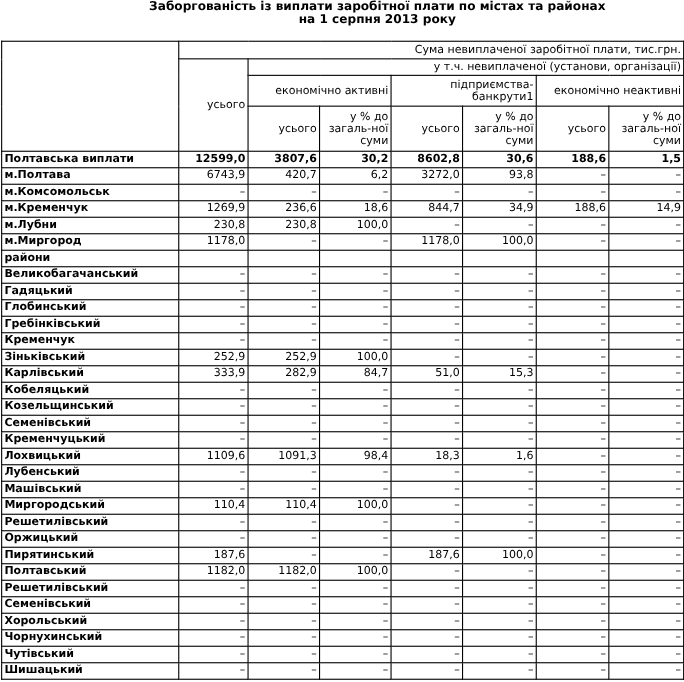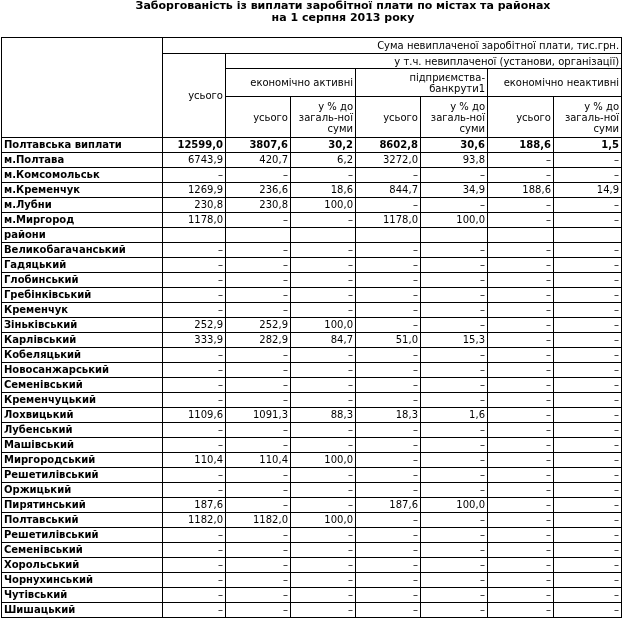--- a/index.html
+++ b/index.html
@@ -201,21 +201,21 @@
         <td class="name">Кобеляцький</td>
         <td class="num">–</td>
         <td class="num">–</td>
         <td class="num">–</td>
         <td class="num">–</td>
         <td class="num">–</td>
         <td class="num">–</td>
         <td class="num">–</td>
       </tr>
       <tr>
-        <td class="name">Новосанжарський</td>
+        <td class="name">Козельщинський</td>
         <td class="num">–</td>
         <td class="num">–</td>
         <td class="num">–</td>
         <td class="num">–</td>
         <td class="num">–</td>
         <td class="num">–</td>
         <td class="num">–</td>
       </tr>
       <tr>
         <td class="name">Семенівський</td>
@@ -234,21 +234,21 @@
         <td class="num">–</td>
         <td class="num">–</td>
         <td class="num">–</td>
         <td class="num">–</td>
         <td class="num">–</td>
       </tr>
       <tr>
         <td class="name">Лохвицький</td>
         <td class="num">1109,6</td>
         <td class="num">1091,3</td>
-        <td class="num">88,3</td>
+        <td class="num">98,4</td>
         <td class="num">18,3</td>
         <td class="num">1,6</td>
         <td class="num">–</td>
         <td class="num">–</td>
       </tr>
       <tr>
         <td class="name">Лубенський</td>
         <td class="num">–</td>
         <td class="num">–</td>
         <td class="num">–</td>

